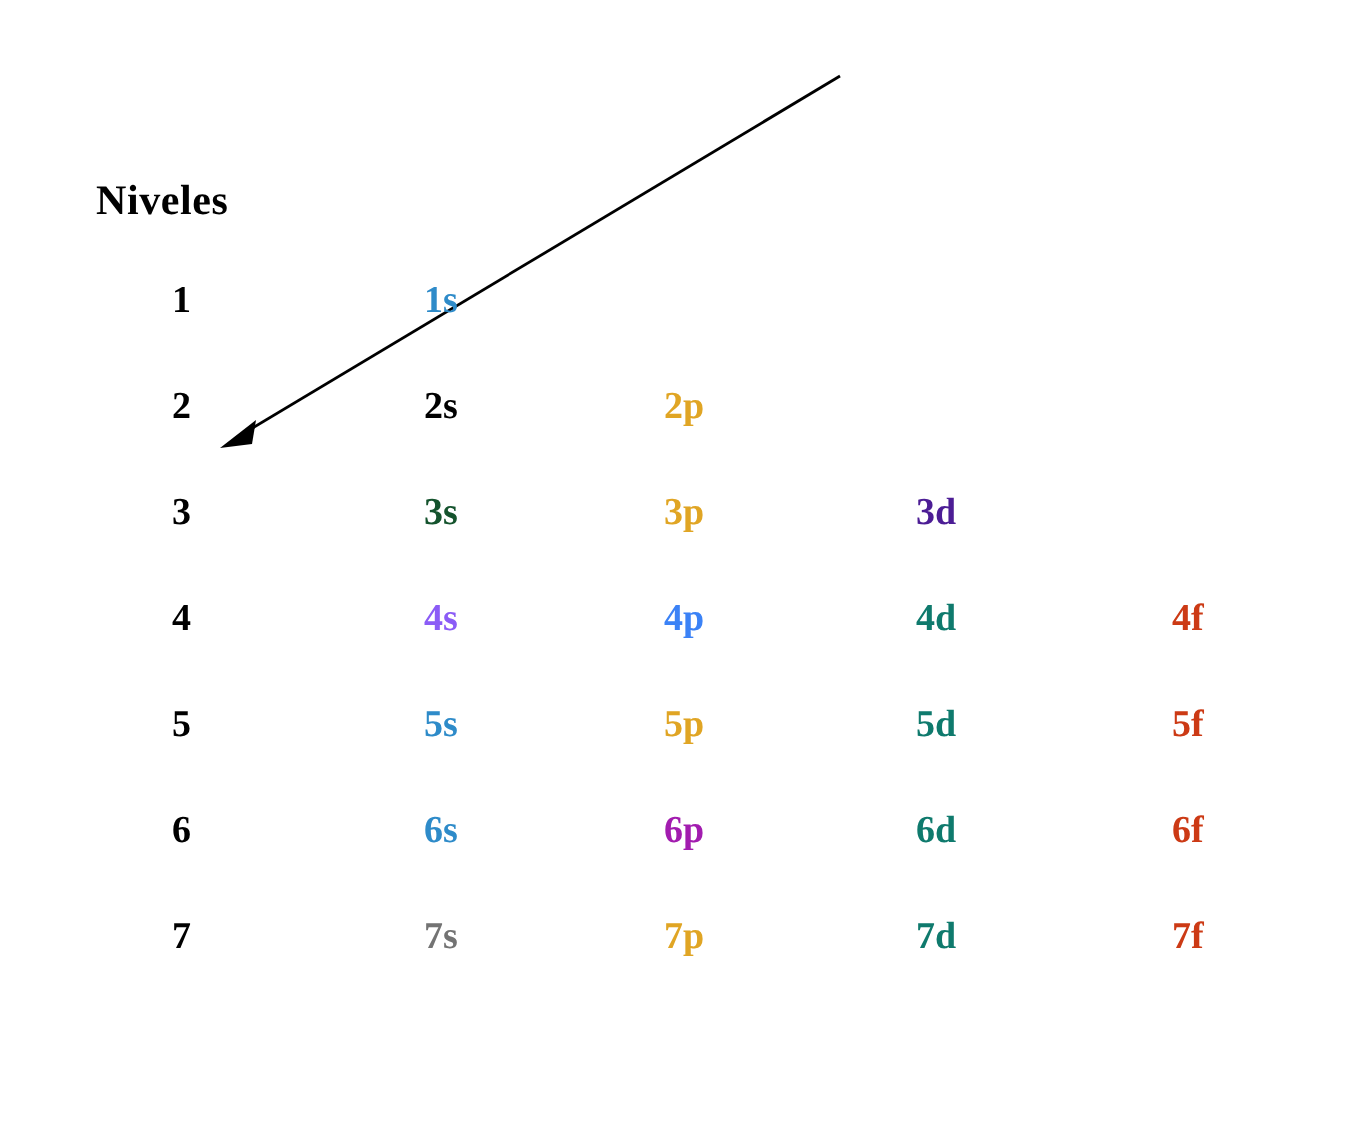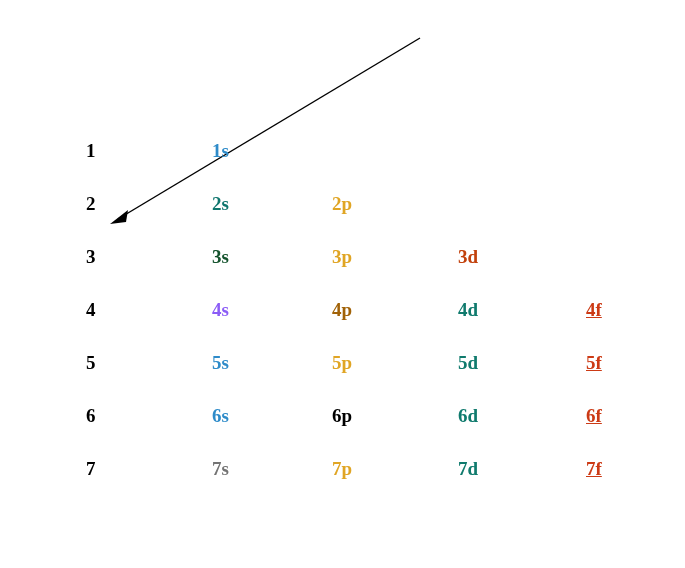--- a/index.html
+++ b/index.html
@@ -50,80 +50,81 @@
     position: absolute;
     font-size: 19px;
     font-weight: bold;
     font-family: "Liberation Serif", serif;
     white-space: nowrap;
   }
   .col-level  { left: 86px; }
   .col-s      { left: 212px; }
   .col-p      { left: 332px; }
   .col-d      { left: 458px; }
-  .col-f      { left: 586px; text-decoration: underline; }
+  .col-f      { left: 586px; }
   .level-label { color: #000000; }
 </style>
 </head>
 <body>
 
 <div id="diagram">
 
   <svg class="arrow-layer" viewBox="0 0 685 568" width="685" height="568">
     <line x1="420" y1="38" x2="118" y2="219" stroke="#000000" stroke-width="1.4"></line>
     <polygon points="110,224 128,210 126,222" fill="#000000"></polygon>
   </svg>
 
+  <div class="title">Niveles</div>
 
   <div class="grid">
 
     <div class="row">
       <span class="cell col-level level-label">1</span>
       <span class="cell col-s" style="color:#2e8bc9">1s</span>
       <span class="cell col-p" style="color:#e0a524"></span>
       <span class="cell col-d" style="color:#0f7a6d"></span>
       <span class="cell col-f" style="color:#cc3a15"></span>
     </div>
 
     <div class="row">
       <span class="cell col-level level-label">2</span>
-      <span class="cell col-s" style="color:#0f766e">2s</span>
+      <span class="cell col-s" style="color:#000000">2s</span>
       <span class="cell col-p" style="color:#e0a524">2p</span>
       <span class="cell col-d" style="color:#0f7a6d"></span>
       <span class="cell col-f" style="color:#cc3a15"></span>
     </div>
 
     <div class="row">
       <span class="cell col-level level-label">3</span>
       <span class="cell col-s" style="color:#14532d">3s</span>
       <span class="cell col-p" style="color:#e0a524">3p</span>
-      <span class="cell col-d" style="color:#c2410c">3d</span>
+      <span class="cell col-d" style="color:#4c1d95">3d</span>
       <span class="cell col-f" style="color:#cc3a15"></span>
     </div>
 
     <div class="row">
       <span class="cell col-level level-label">4</span>
       <span class="cell col-s" style="color:#8b5cf6">4s</span>
-      <span class="cell col-p" style="color:#a16207">4p</span>
+      <span class="cell col-p" style="color:#3b82f6">4p</span>
       <span class="cell col-d" style="color:#0f7a6d">4d</span>
       <span class="cell col-f" style="color:#cc3a15">4f</span>
     </div>
 
     <div class="row">
       <span class="cell col-level level-label">5</span>
       <span class="cell col-s" style="color:#2e8bc9">5s</span>
       <span class="cell col-p" style="color:#e0a524">5p</span>
       <span class="cell col-d" style="color:#0f7a6d">5d</span>
       <span class="cell col-f" style="color:#cc3a15">5f</span>
     </div>
 
     <div class="row">
       <span class="cell col-level level-label">6</span>
       <span class="cell col-s" style="color:#2e8bc9">6s</span>
-      <span class="cell col-p" style="color:#000000">6p</span>
+      <span class="cell col-p" style="color:#a21caf">6p</span>
       <span class="cell col-d" style="color:#0f7a6d">6d</span>
       <span class="cell col-f" style="color:#cc3a15">6f</span>
     </div>
 
     <div class="row">
       <span class="cell col-level level-label">7</span>
       <span class="cell col-s" style="color:#737373">7s</span>
       <span class="cell col-p" style="color:#e0a524">7p</span>
       <span class="cell col-d" style="color:#0f7a6d">7d</span>
       <span class="cell col-f" style="color:#cc3a15">7f</span>

